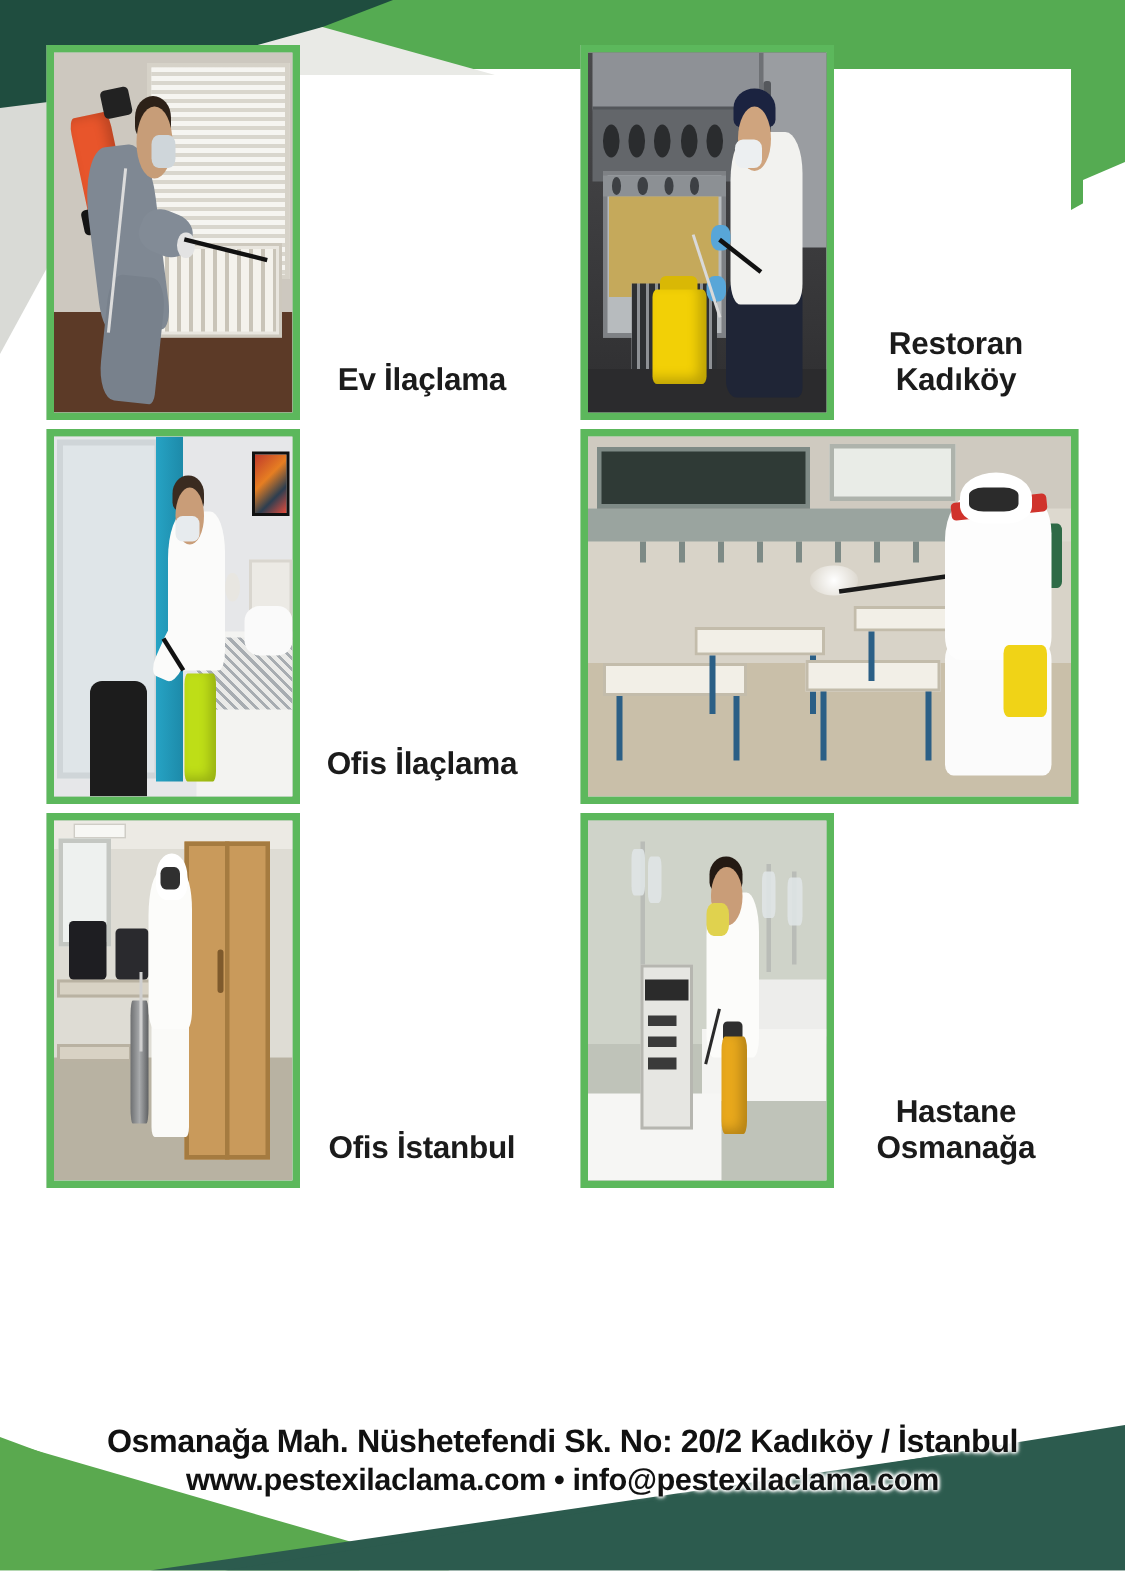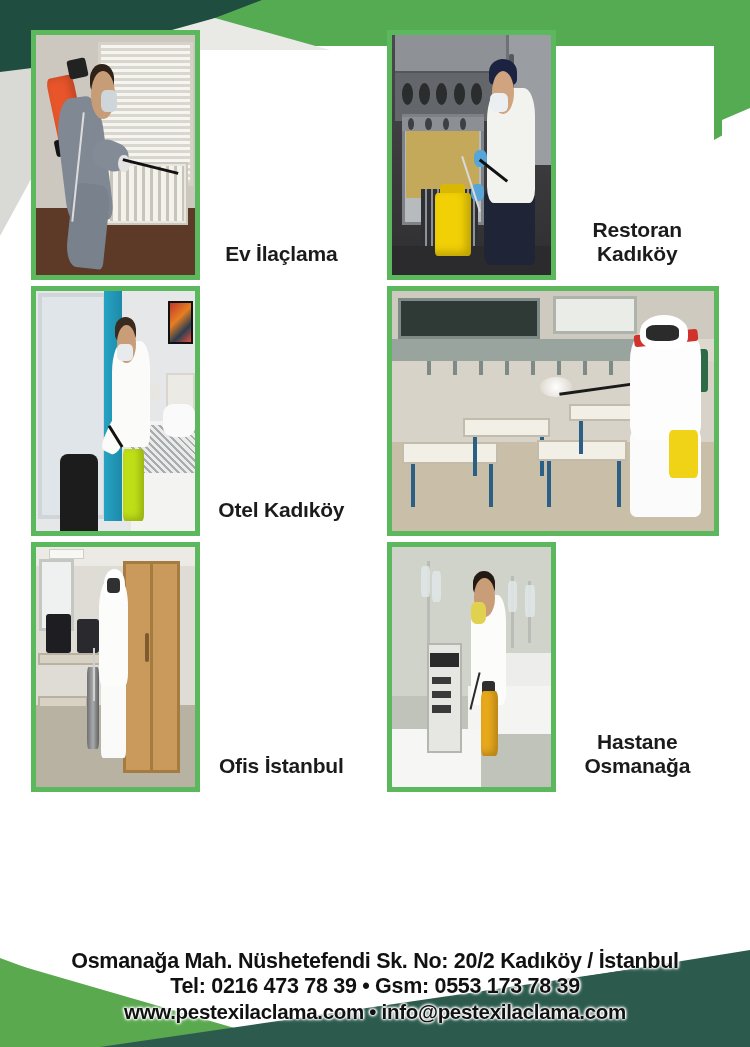--- a/index.html
+++ b/index.html
@@ -333,21 +333,21 @@
           <div class="l chair"></div>
           <div class="l coat3"></div>
           <div class="l hair3"></div>
             <div class="l head3"></div>
             <div class="l mask3"></div>
           <div class="l arm3"></div>
           <div class="l greentank"></div>
             <div class="l wand3"></div>
         </div>
       </div>
-      <div class="caption">Otel Kadıköy</div>
+      <div class="caption">Ofis İlaçlama</div>
     </div>
 
     <div class="cell">
       <div class="card">
         <div class="scene s4">
           <div class="l wallu"></div>
             <div class="l wallm"></div>
           <div class="l board"></div>
             <div class="l win4"></div>
           <div class="l beam"></div>
@@ -436,18 +436,17 @@
         </div>
       </div>
       <div class="caption">Hastane Osmanağa</div>
     </div>
 
   </div>
 
   <div class="footer">
     <div class="footer-text">
       <div class="f1">Osmanağa Mah. Nüshetefendi Sk. No: 20/2 Kadıköy / İstanbul</div>
-      <div class="f2">Tel: 0216 473 78 39 • Gsm: 0553 173 78 39</div>
       <div class="f3">www.pestexilaclama.com • info@pestexilaclama.com</div>
     </div>
   </div>
 
 </div>
 
 </body></html>

